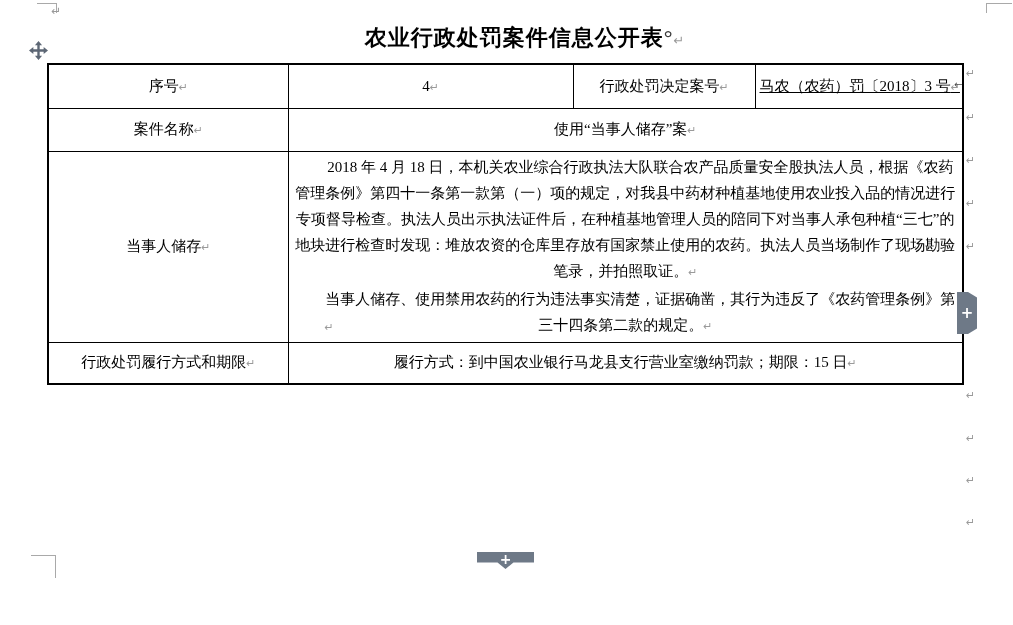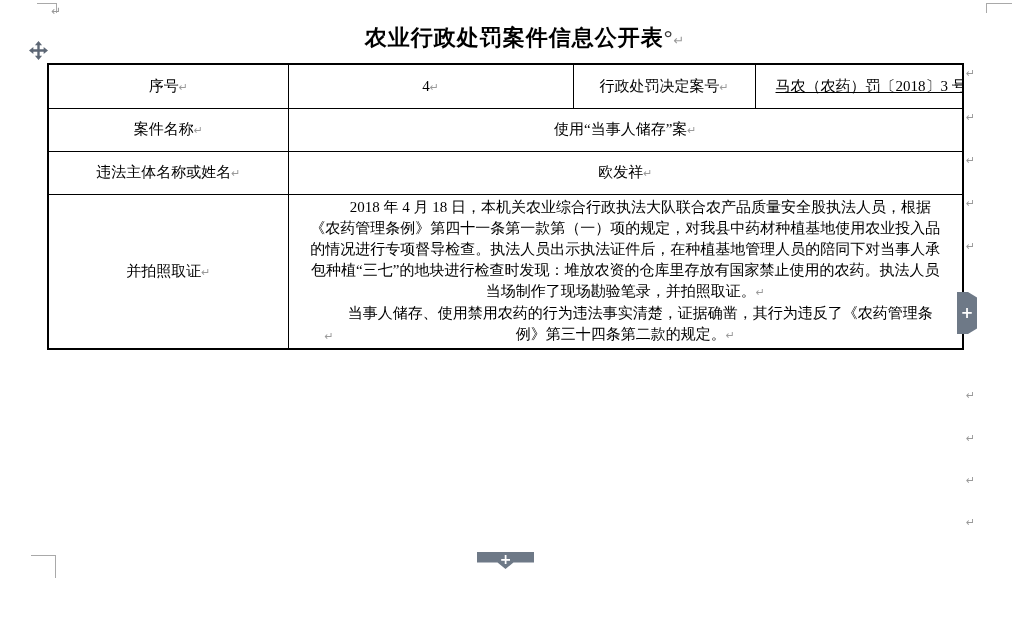--- a/index.html
+++ b/index.html
@@ -31,28 +31,28 @@
 
   .move-handle { position: absolute; left: 29px; top: 41px; width: 19px; height: 19px; cursor: move; }
 
   table.penalty-table {
     position: absolute; left: 47px; top: 63px;
     width: 917px; table-layout: fixed; border-collapse: collapse;
     font-size: 15px;
   }
   table.penalty-table td {
     border: 1px solid #000; vertical-align: middle;
-    text-align: center; padding: 2px 20px; overflow: hidden;
+    text-align: center; padding: 2px 4px; overflow: hidden;
   }
   table.penalty-table { border: 2px solid #000; }
   td.lbl { text-align: center; }
   td.val-left { text-align: left; padding-left: 8px; }
   td.nowrap { white-space: nowrap; padding-left: 2px; padding-right: 2px; text-decoration: underline; }
   td.facts {
-    vertical-align: top; text-align: justify; padding: 3px 7px; line-height: 21px;
+    vertical-align: top; text-align: justify; padding: 3px 7px; line-height: 26px;
     position: relative;
     margin-left: 40px;
   }
   td.facts .para { text-indent: 2em; }
   td.facts .tail-mark { position: absolute; left: 36px; bottom: 1px; }
   td.remark-cell { text-align: left; vertical-align: top; padding: 4px 8px; }
   .remark-marks { color: #8d8d8d; font-size: 11px; font-family: "DejaVu Sans", sans-serif; }
 
   .row-end-mark { position: absolute; left: 966px; font-size: 11px; }
   .left-arrow-mark { position: absolute; left: 954px; top: 79px; color: #4c4c4c; font-size: 10px; font-family: "DejaVu Sans", sans-serif; }
@@ -104,31 +104,31 @@
       <tr style="height:44px">
         <td class="lbl"><span>序号</span><span class="fmt-mark">↵</span></td>
         <td><span>4</span><span class="fmt-mark">↵</span></td>
         <td class="lbl"><span>行政处罚决定案号</span><span class="fmt-mark">↵</span></td>
         <td class="nowrap"><span>马农（农药）罚〔2018〕3 号</span><span class="fmt-mark">↵</span></td>
       </tr>
       <tr style="height:43px">
         <td class="lbl"><span>案件名称</span><span class="fmt-mark">↵</span></td>
         <td colspan="3"><span>使用“当事人储存”案</span><span class="fmt-mark">↵</span></td>
       </tr>
-      <tr style="height:43px">
-        <td class="lbl"><span>违法主体名称或姓名</span><span class="fmt-mark">↵</span></td>
-        <td colspan="3"><span>欧发祥</span><span class="fmt-mark">↵</span></td>
-      </tr>
       <tr style="height:149px">
-        <td class="lbl"><span>并拍照取证</span><span class="fmt-mark">↵</span></td>
+        <td class="lbl"><span>当事人储存</span><span class="fmt-mark">↵</span></td>
         <td colspan="3" class="facts">
           <div class="para"><span>2018 年 4 月 18 日，本机关农业综合行政执法大队联合农产品质量安全股执法人员，根据《农药管理条例》第四十一条第一款第（一）项的规定，对我县中药材种植基地使用农业投入品的情况进行专项督导检查。执法人员出示执法证件后，在种植基地管理人员的陪同下对当事人承包种植“三七”的地块进行检查时发现：堆放农资的仓库里存放有国家禁止使用的农药。执法人员当场制作了现场勘验笔录，并拍照取证。</span><span class="fmt-mark">↵</span></div>
           <div class="para"><span>当事人储存、使用禁用农药的行为违法事实清楚，证据确凿，其行为违反了《农药管理条例》第三十四条第二款的规定。</span><span class="fmt-mark">↵</span></div>
           <span class="fmt-mark tail-mark">↵</span>
         </td>
+      </tr>
+      <tr style="height:42px">
+        <td class="lbl"><span>行政处罚履行方式和期限</span><span class="fmt-mark">↵</span></td>
+        <td colspan="3" class="val-left"><span>履行方式：到中国农业银行马龙县支行营业室缴纳罚款；期限：15 日</span><span class="fmt-mark">↵</span></td>
       </tr>
     </tbody>
   </table>
 
   <span class="fmt-mark row-end-mark" style="top:67px">↵</span>
   <span class="fmt-mark row-end-mark" style="top:111px">↵</span>
   <span class="fmt-mark row-end-mark" style="top:154px">↵</span>
   <span class="fmt-mark row-end-mark" style="top:197px">↵</span>
   <span class="fmt-mark row-end-mark" style="top:240px">↵</span>
   <span class="fmt-mark row-end-mark" style="top:389px">↵</span>

